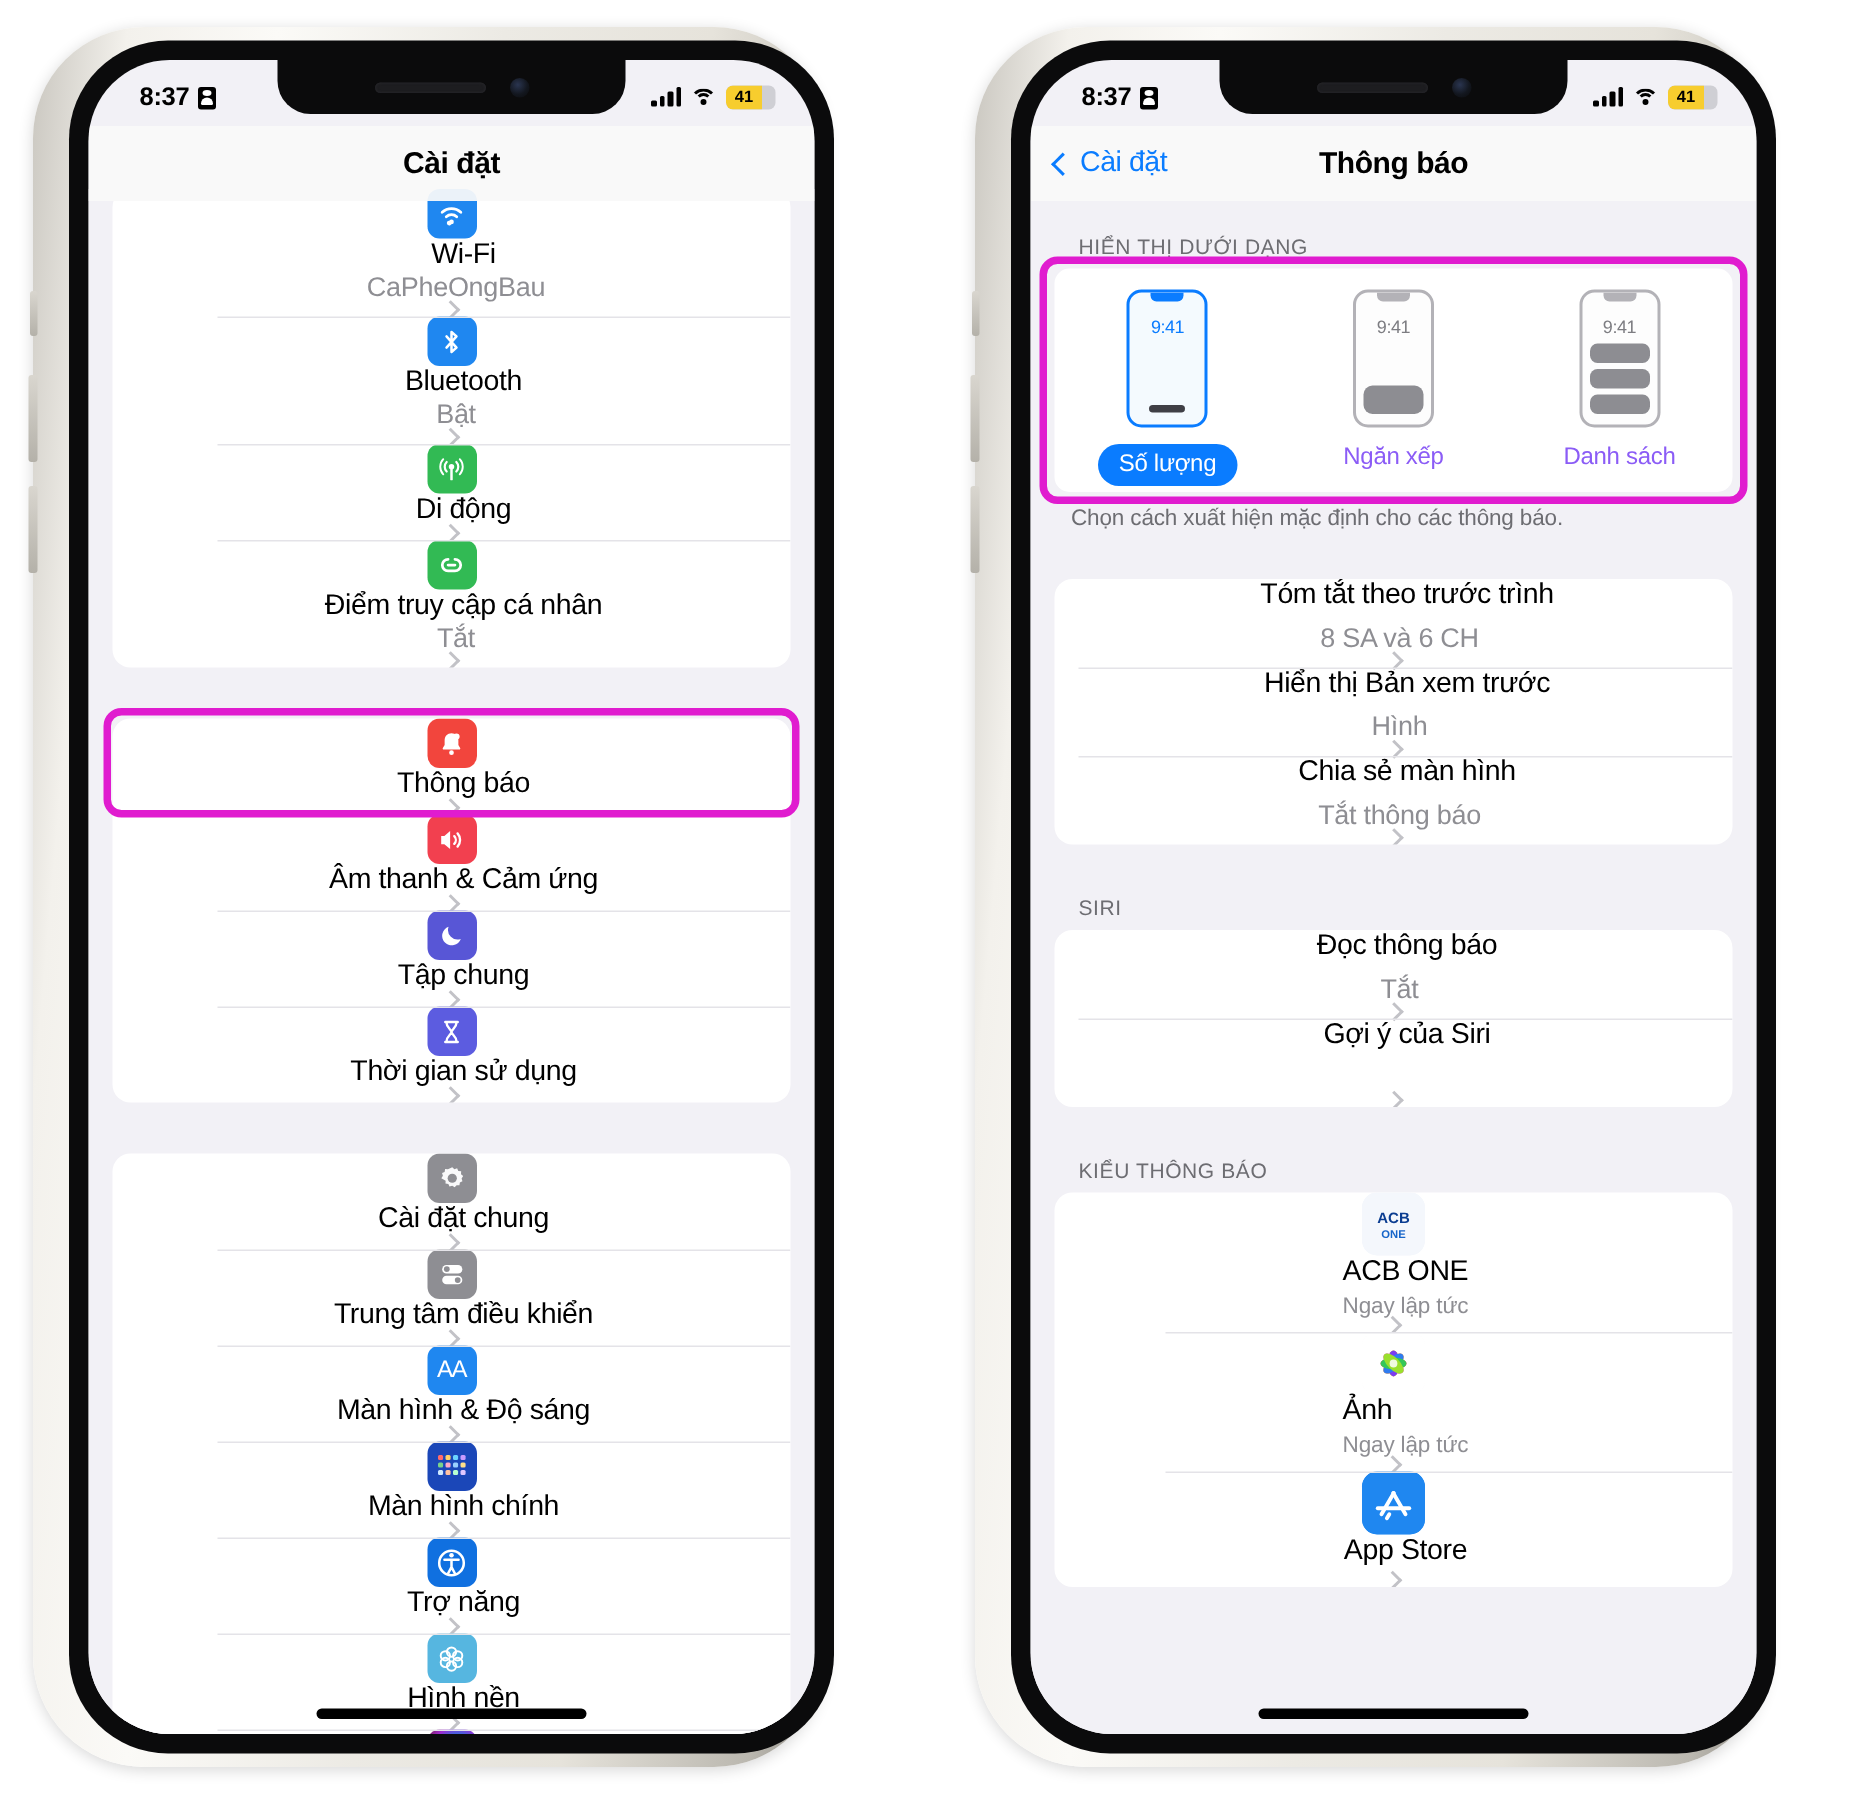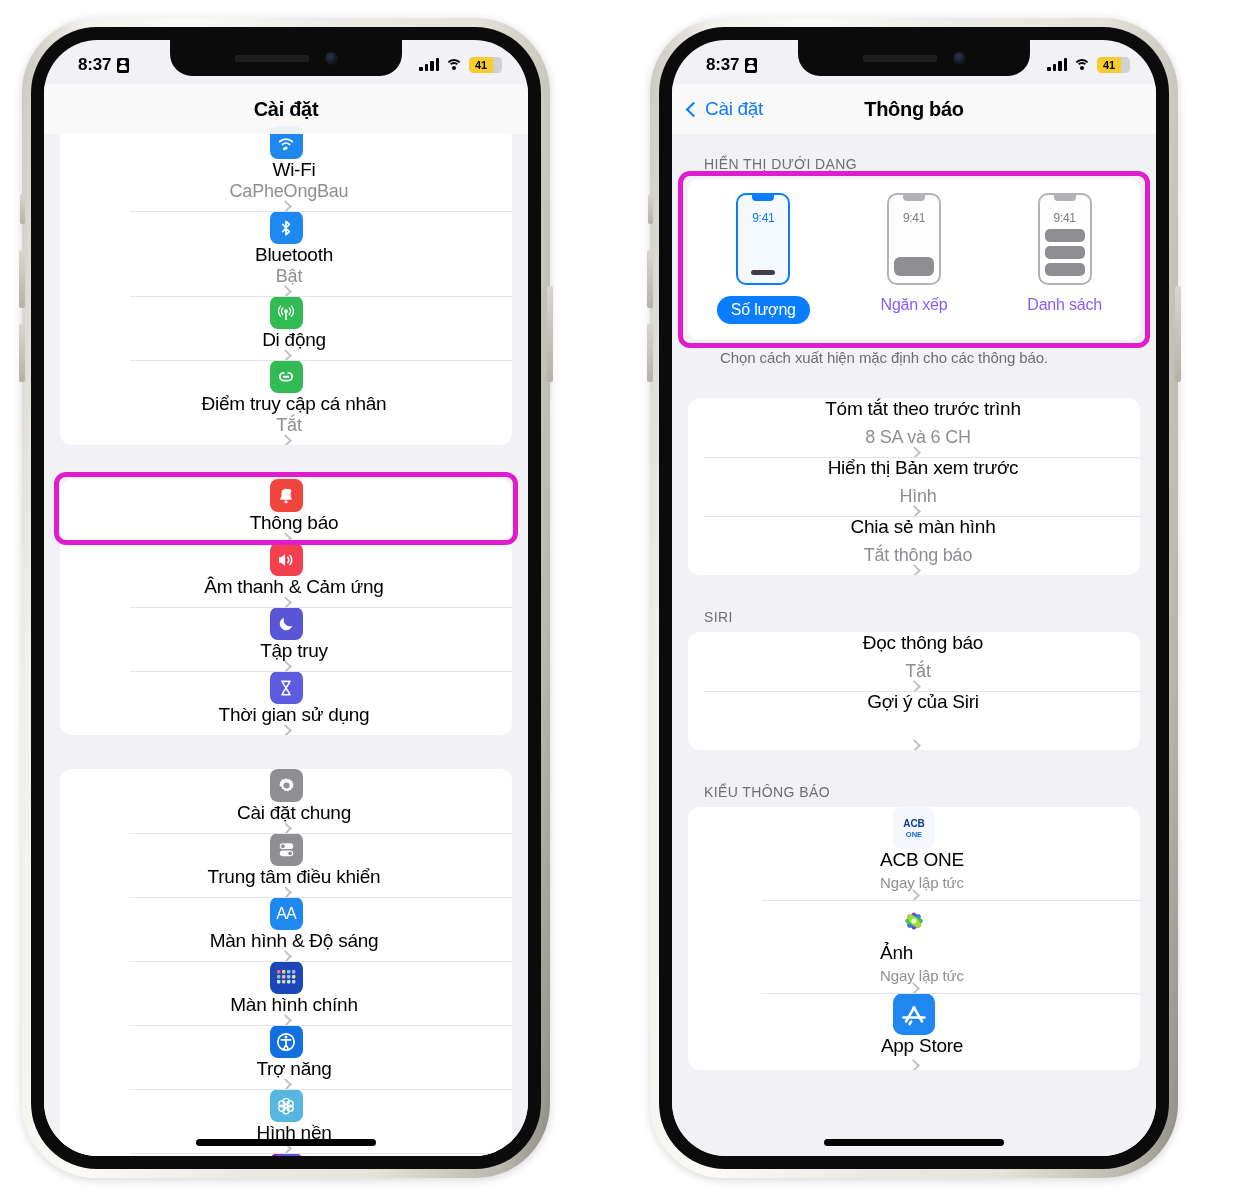--- a/index.html
+++ b/index.html
@@ -23,20 +23,21 @@
   .phone.left  { left: 22px;  top: 18px; }
   .phone.right { left: 650px; top: 18px; }
 
   .bezel {
     position: relative;
     width: 100%; height: 100%;
     border-radius: 66px;
     background: #0b0b0c;
     padding: 13px;
     overflow: hidden;
+    margin-left: 15px;
   }
   .screen {
     position: relative;
     width: 100%; height: 100%;
     border-radius: 54px;
     overflow: hidden;
     background: #f2f1f6;
   }
 
   
@@ -163,40 +164,40 @@
     border-top: 2.2px solid #c2c2c7; border-right: 2.2px solid #c2c2c7;
     transform: rotate(45deg);
     margin-right: 18px; flex:0 0 auto;
   }
   .sec-header {
     font-size: 14px; color:#6d6d72; letter-spacing:0.4px;
     padding: 0 16px 7px 32px;
   }
   .sec-footer {
     font-size: 15px; color:#6d6d72; letter-spacing:-0.1px;
-    padding: 8px 32px 0 48px; line-height:1.3;
+    padding: 8px 32px 0 27px; line-height:1.3;
   }
 
   .spacer-22 { height: 22px; }
   .spacer-30 { height: 30px; }
   .spacer-34 { height: 34px; }
 
   
   .hl {
     position: absolute;
     border: 5px solid #e01ccf;
     border-radius: 12px;
     pointer-events: none;
     z-index: 15;
   }
 
   
   .picker {
     background:#fff; border-radius: 10px; margin: 0 16px;
-    padding: 14px 0 16px;
+    padding: 14px 0 4px;
     display:flex; justify-content: space-around; align-items: flex-start;
   }
   .pick { display:flex; flex-direction:column; align-items:center; width:33%; }
   .mini {
     width: 54px; height: 92px; border-radius: 10px;
     border: 2px solid #b3b2b7; background:#fdfdfd;
     position: relative; overflow:hidden;
     display:flex; flex-direction:column; align-items:center;
   }
   .mini.sel { border-color:#0a7cff; background:#f4fafe; }
@@ -382,21 +383,21 @@
                 </span>
                 <span class="label">Âm thanh &amp; Cảm ứng</span>
                 <span class="chev"></span>
               </div>
               <div class="row">
                 <span class="icon ic-focus">
                   <svg width="21" height="21" viewBox="0 0 24 24">
                       <path d="M18.5 14.8A7.3 7.3 0 019.2 5.5a7.3 7.3 0 109.3 9.3z" fill="#fff"></path>
                     </svg>
                 </span>
-                <span class="label">Tập truy</span>
+                <span class="label">Tập chung</span>
                 <span class="chev"></span>
               </div>
               <div class="row">
                 <span class="icon ic-screentime">
                   <svg width="20" height="20" viewBox="0 0 24 24">
                       <path d="M7 4h10M7 20h10M8 4.5c0 4 4 5.5 4 7.5s-4 3.5-4 7.5M16 4.5c0 4-4 5.5-4 7.5s4 3.5 4 7.5" stroke="#fff" stroke-width="1.9" fill="none" stroke-linecap="round"></path>
                     </svg>
                 </span>
                 <span class="label">Thời gian sử dụng</span>
                 <span class="chev"></span>

